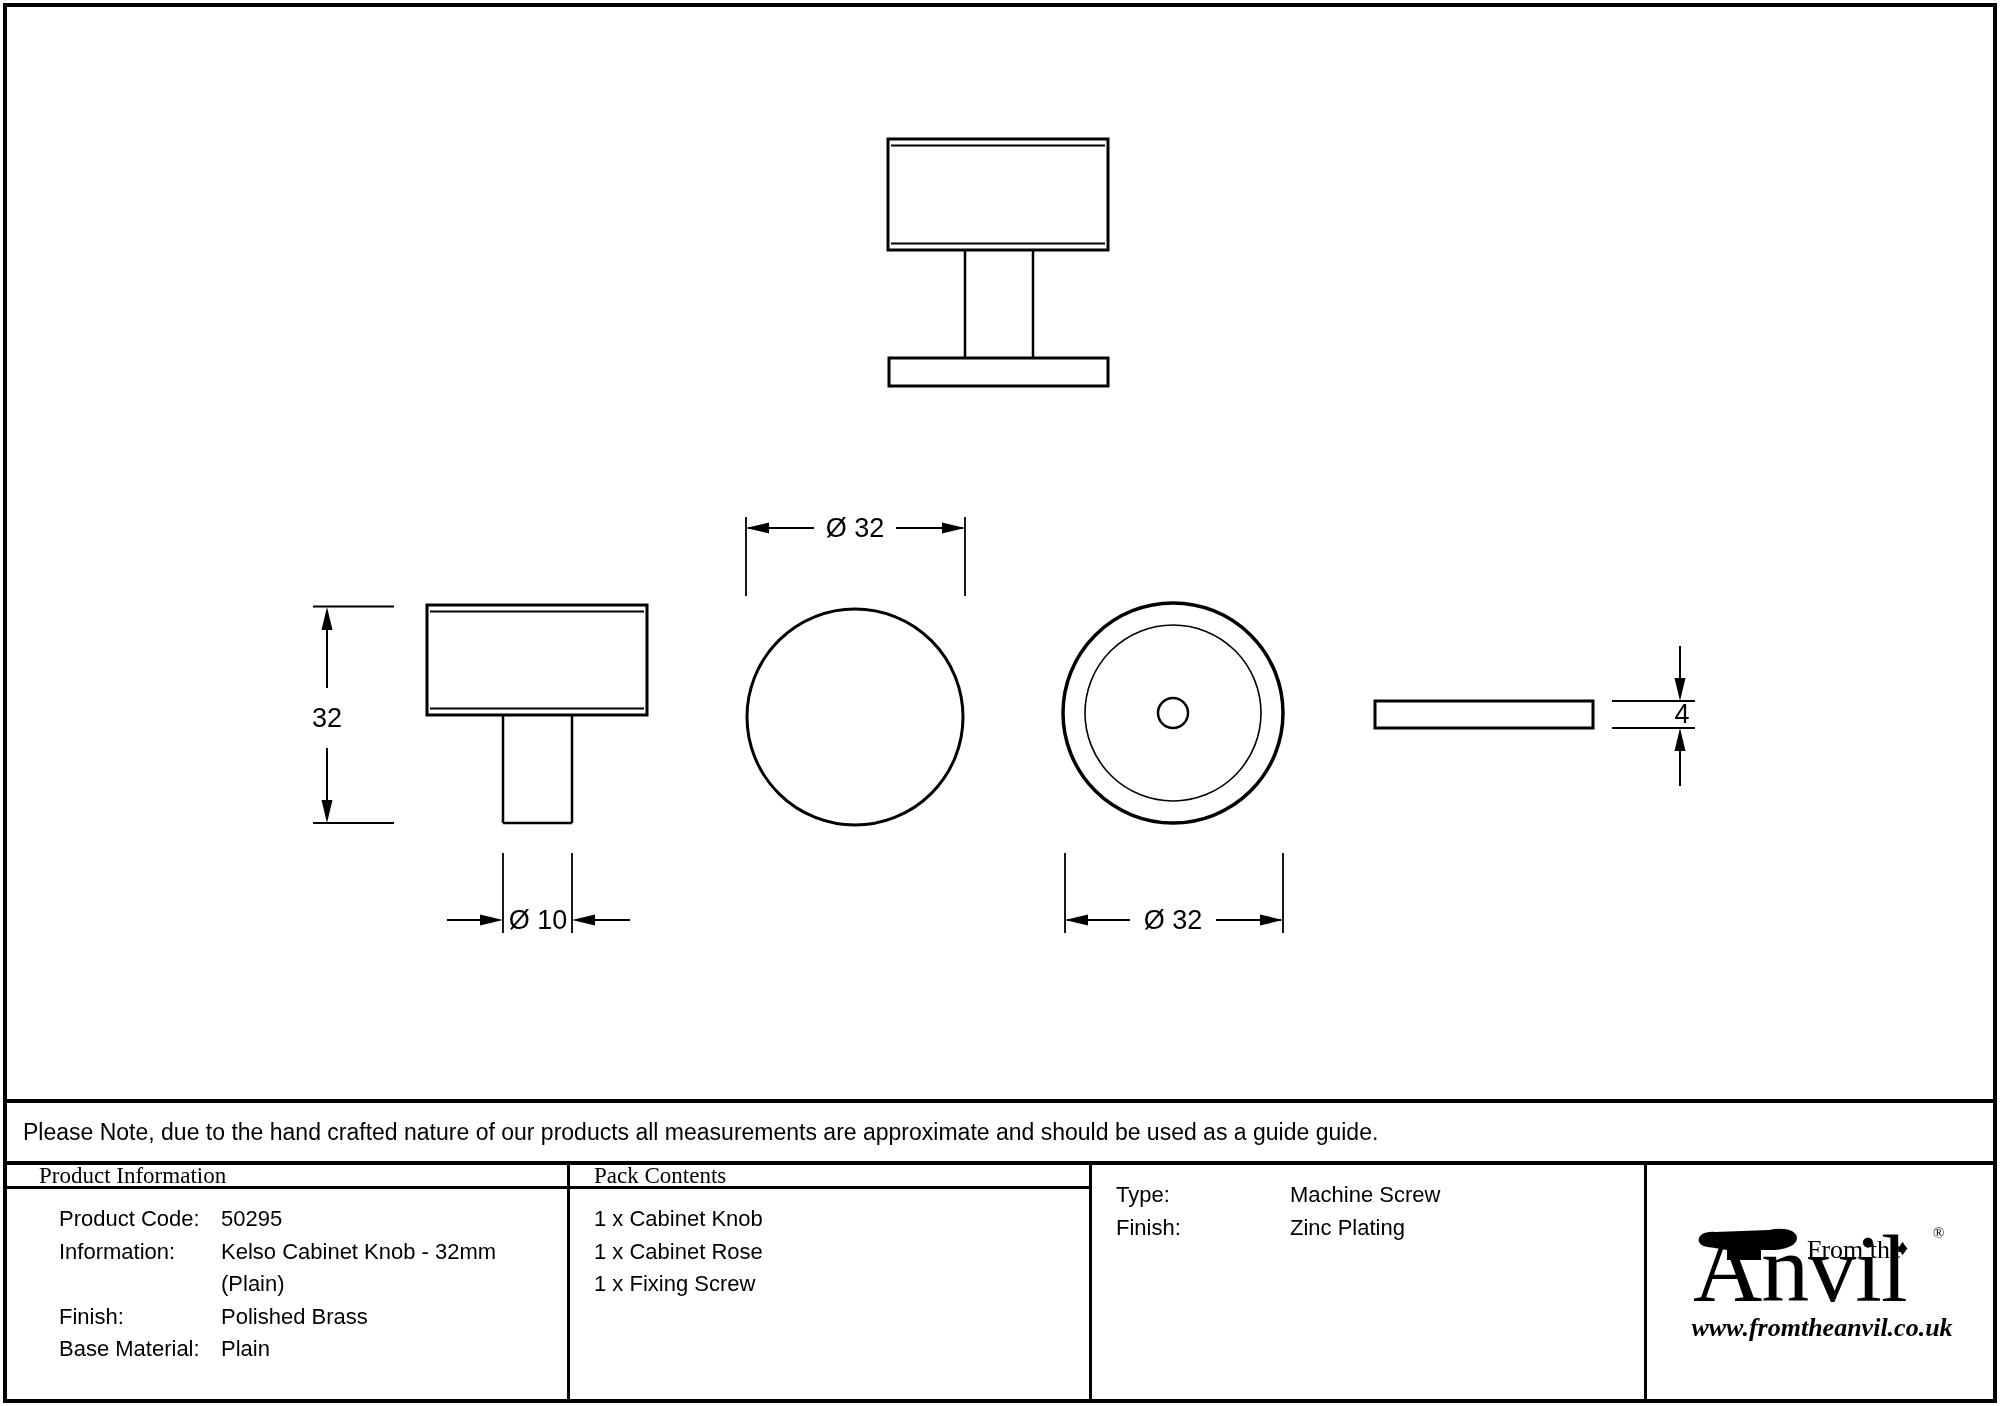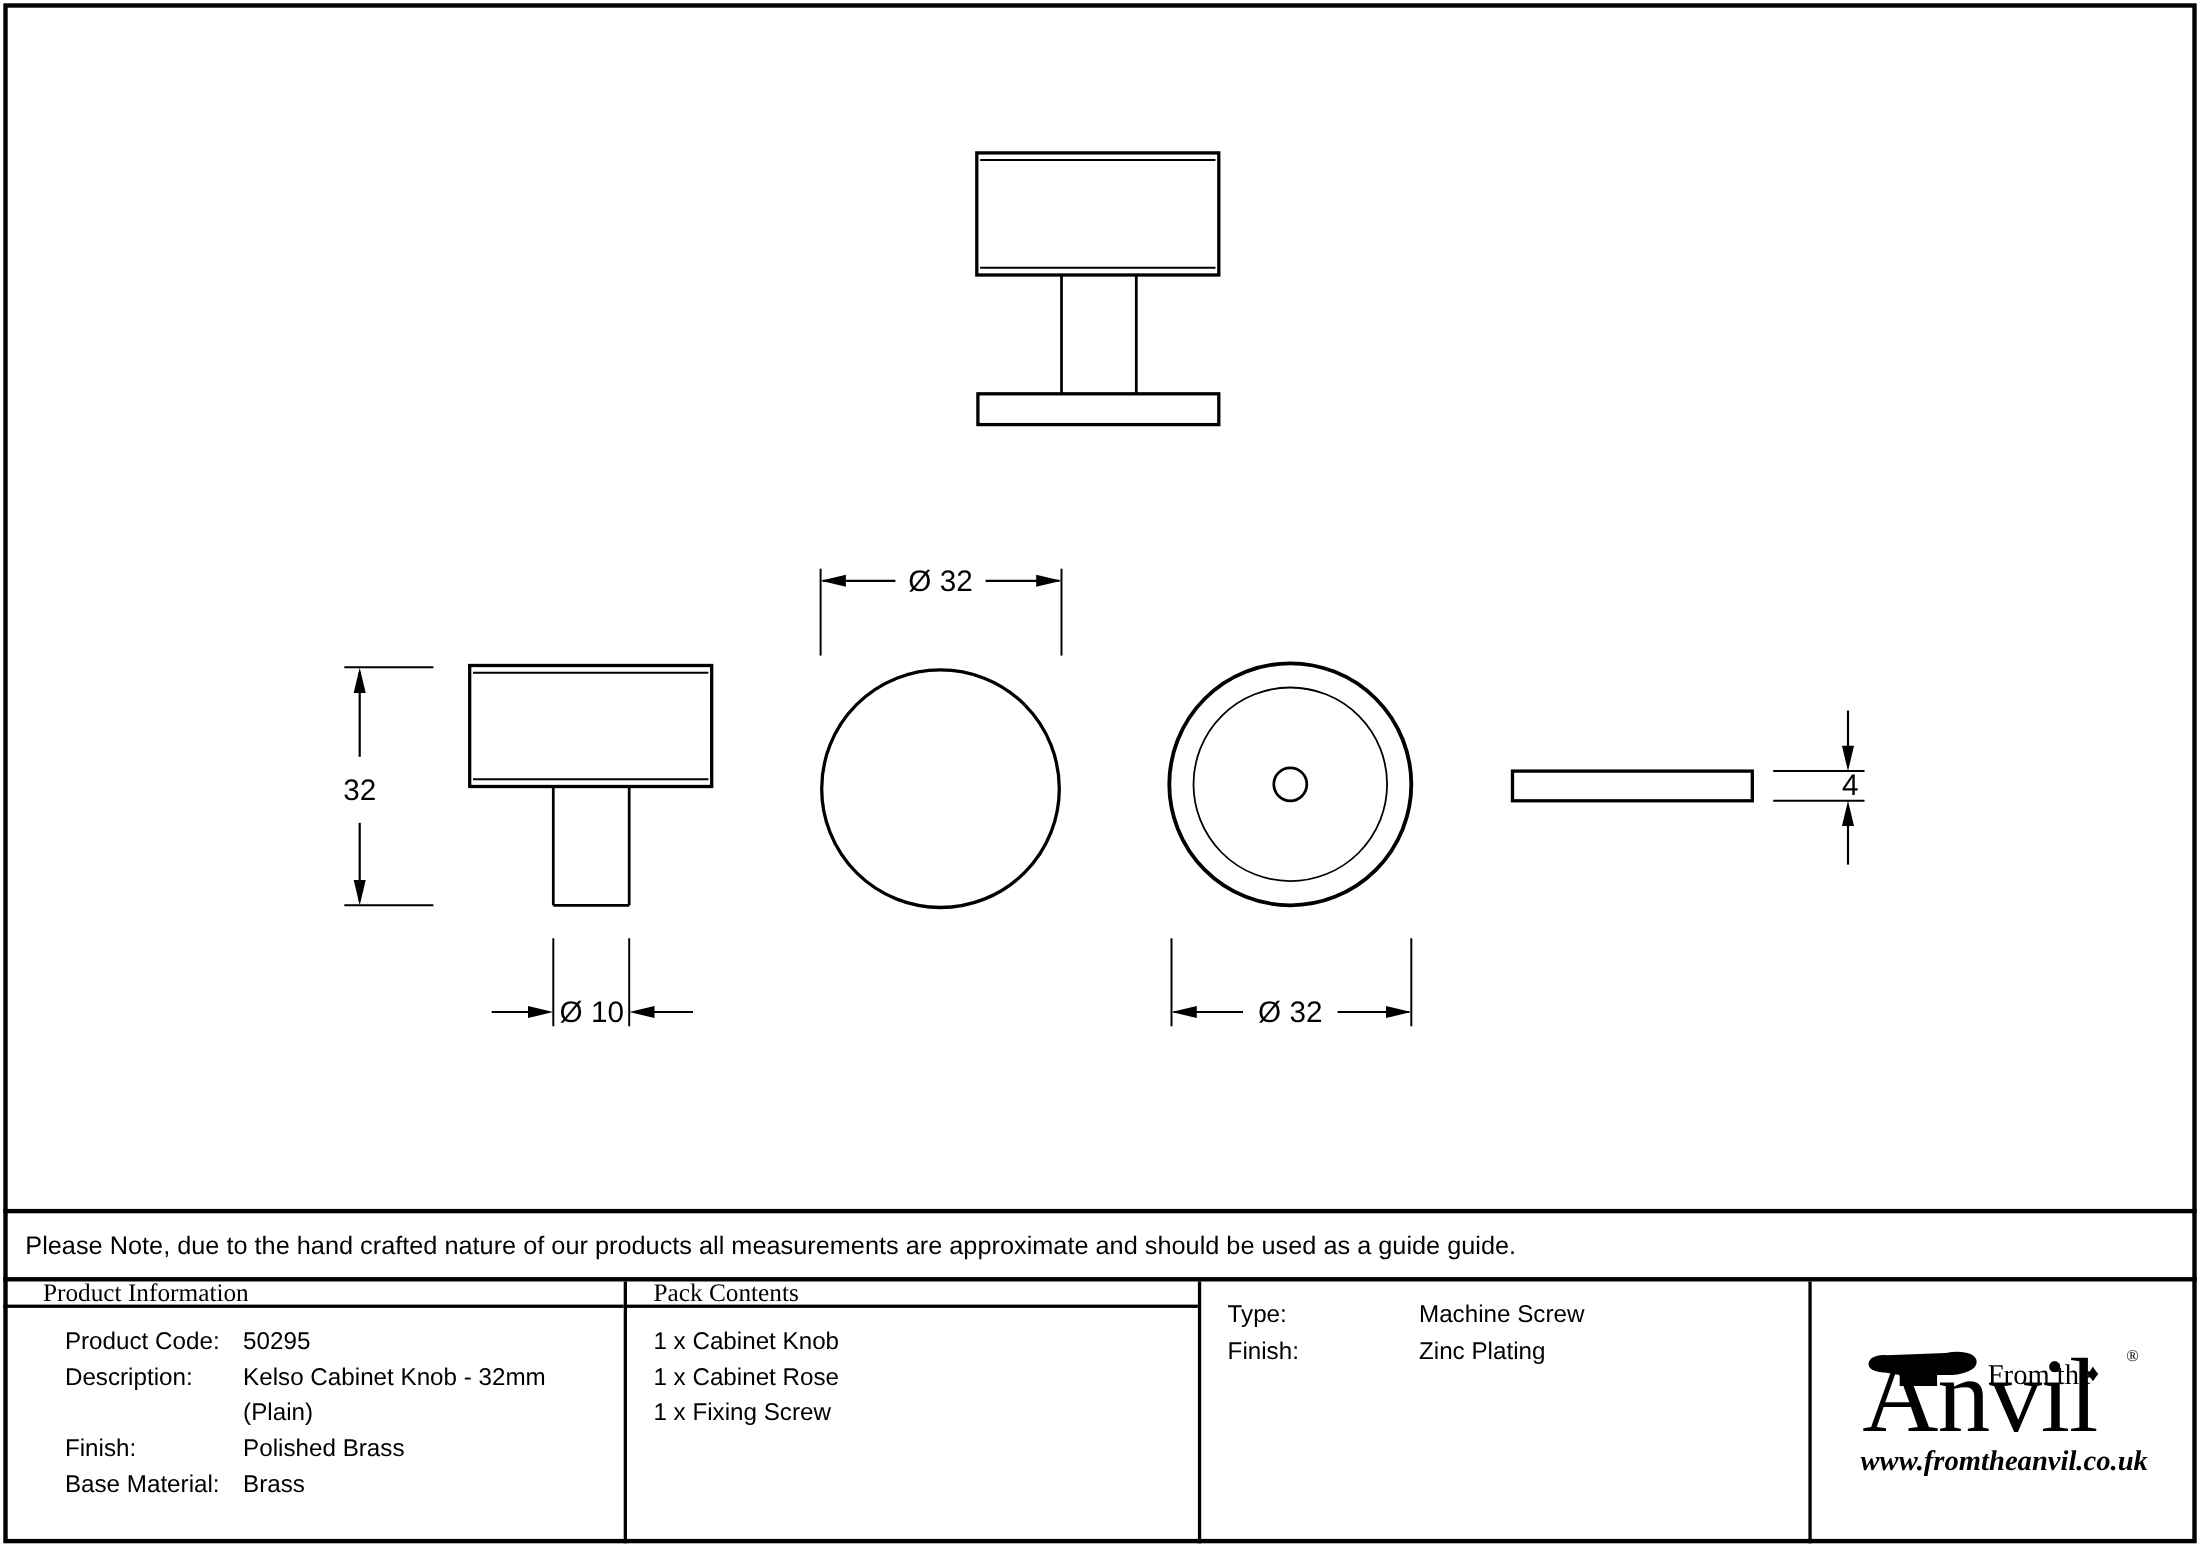--- a/index.html
+++ b/index.html
@@ -138,34 +138,34 @@
   <div class="info-table">
 
     <div class="col col-product">
       <div class="hdr">Product Information</div>
       <div class="cbody">
         <div class="frow">
           <span class="flabel">Product Code:</span>
           <span class="fvalue">50295</span>
         </div>
         <div class="frow">
-          <span class="flabel">Description:</span>
+          <span class="flabel">Information:</span>
           <span class="fvalue">Kelso Cabinet Knob - 32mm</span>
         </div>
         <div class="frow">
           <span class="flabel"></span>
           <span class="fvalue">(Plain)</span>
         </div>
         <div class="frow">
           <span class="flabel">Finish:</span>
           <span class="fvalue">Polished Brass</span>
         </div>
         <div class="frow">
           <span class="flabel">Base Material:</span>
-          <span class="fvalue">Brass</span>
+          <span class="fvalue">Plain</span>
         </div>
       </div>
     </div>
 
     <div class="col col-pack">
       <div class="hdr">Pack Contents</div>
       <div class="cbody">
         <div>1 x Cabinet Knob</div>
         <div>1 x Cabinet Rose</div>
         <div>1 x Fixing Screw</div>

